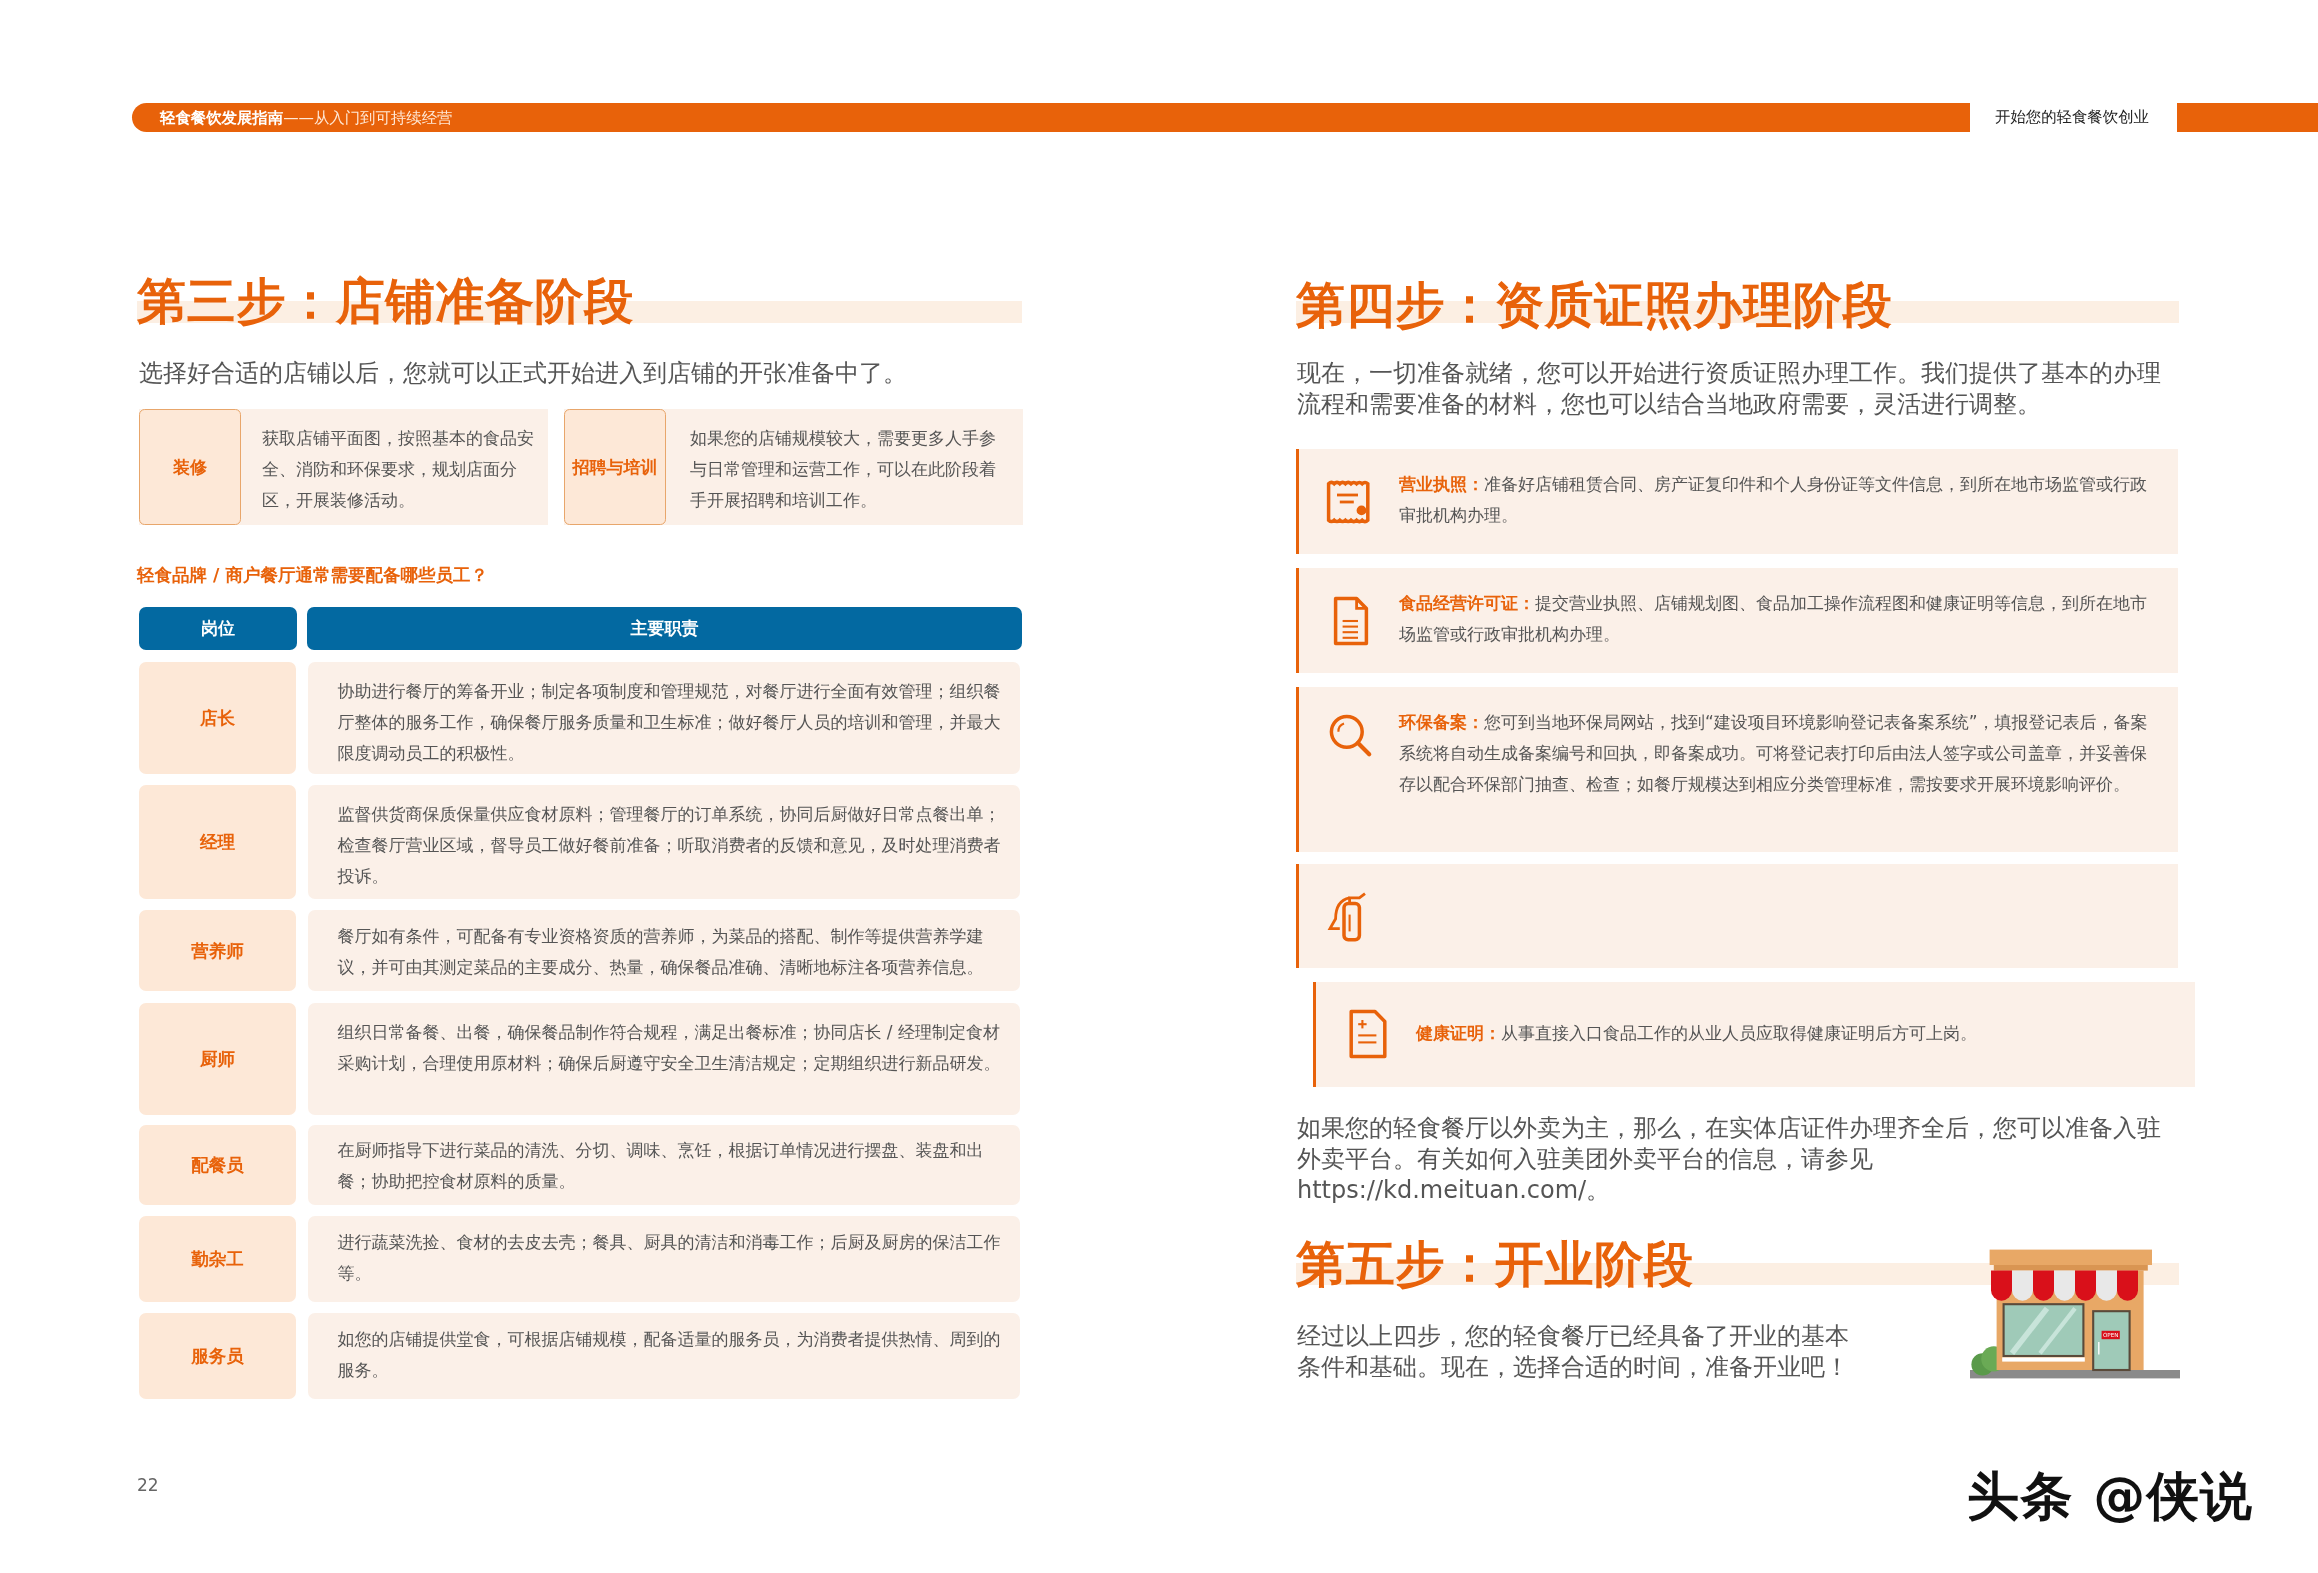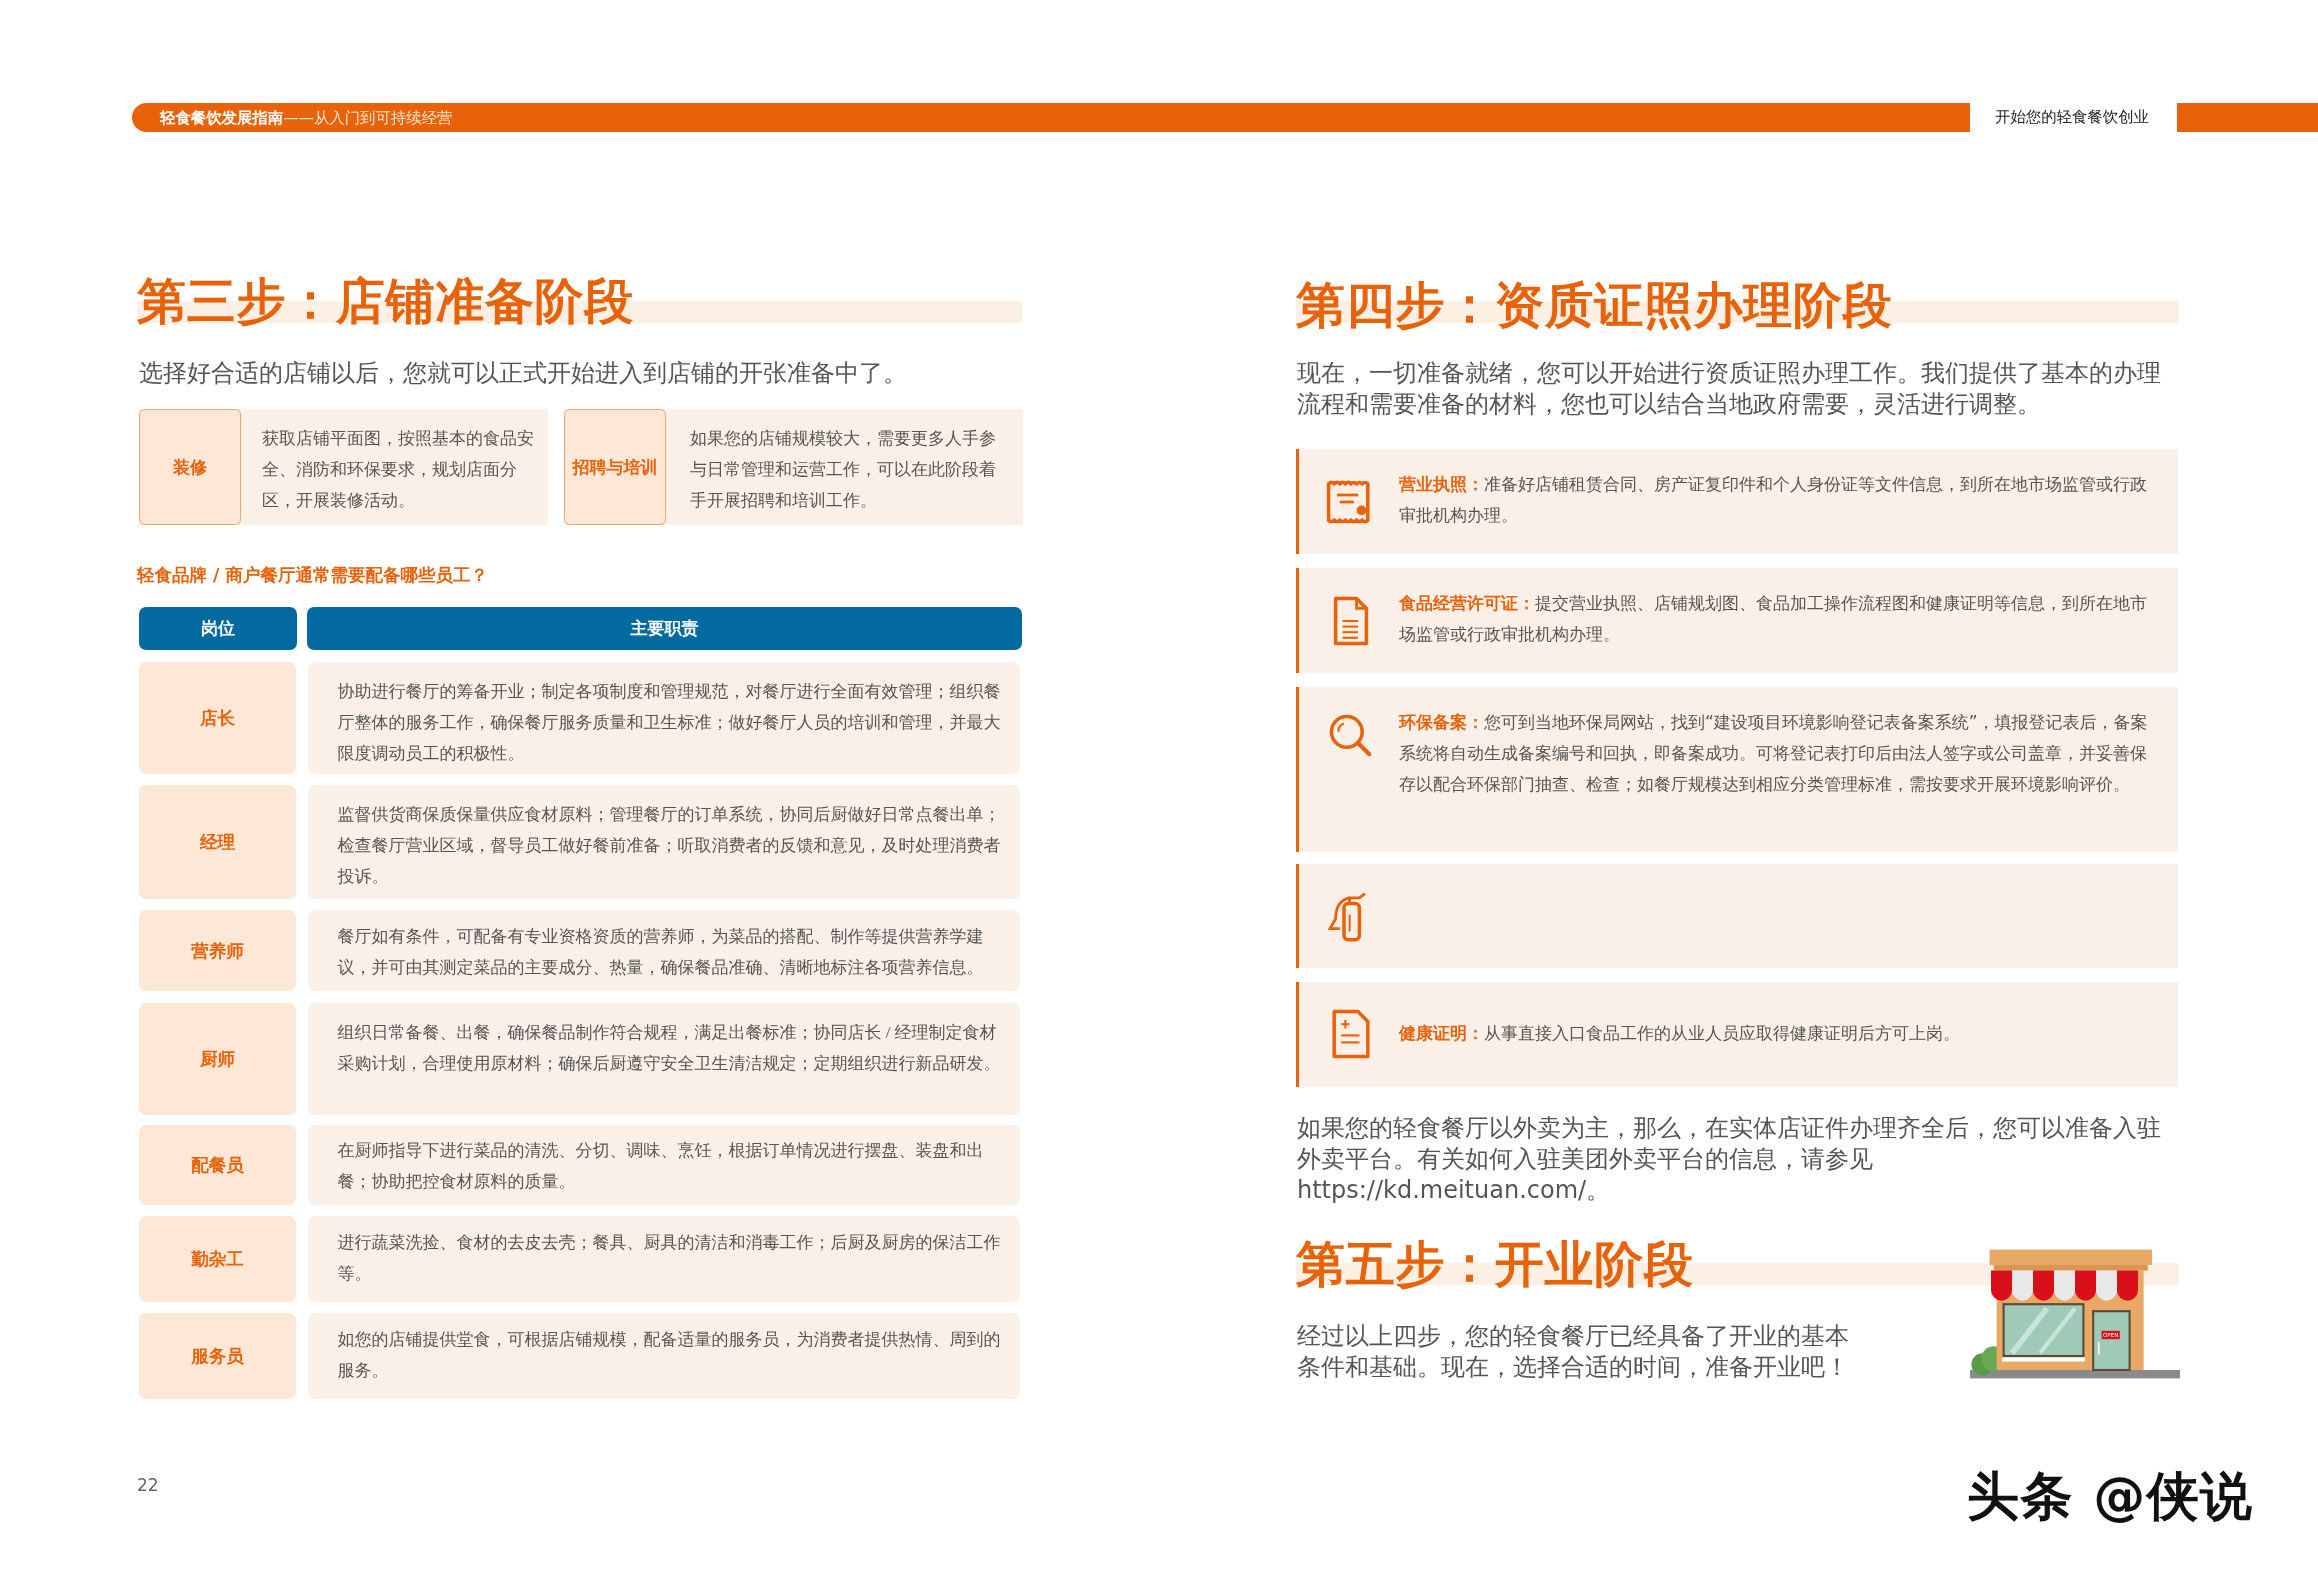--- a/index.html
+++ b/index.html
@@ -24,21 +24,21 @@
               display: flex; align-items: center; justify-content: center; text-align: center; font-size: 17px; font-weight: bold; color: #e8620a; line-height: 22.4px; }
   .card-text { position: absolute; left: 123px; top: 14px; right: 14px; font-size: 17px; line-height: 31px; color: #555; }
 
   .subhead { position: absolute; left: 137px; top: 563px; font-size: 17.5px; font-weight: bold; color: #e8620a; white-space: nowrap; }
 
   
   .th { position: absolute; top: 607px; height: 43px; background: #0369a1; border-radius: 7px; color: #fff; font-size: 17px; font-weight: bold;
         display: flex; align-items: center; justify-content: center; }
   .row-role { position: absolute; left: 139px; width: 157px; background: #fde8d7; border-radius: 7px; display: flex; align-items: center; justify-content: center;
               font-size: 17.5px; font-weight: bold; color: #e8620a; }
-  .row-desc { position: absolute; left: 308px; width: 712px; background: #fbf0e8; border-radius: 7px; padding: 14px 11.2px 0 29.4px; font-size: 17px; line-height: 31px; color: #555; font-family: Liberation Serif, serif; }
+  .row-desc { position: absolute; left: 308px; width: 712px; background: #fbf0e8; border-radius: 7px; padding: 14px 11.2px 0 29.4px; font-size: 17px; line-height: 31px; color: #555; }
 
   
   .item { position: absolute; left: 1296px; width: 882px; background: #fbf0e8; border-left: 3.5px solid #e8620a; }
   .item .icon { position: absolute; left: 24px; width: 56px; height: 56px; }
   .item .txt { position: absolute; left: 100px; top: 19.6px; right: 21px; font-size: 17px; line-height: 31px; color: #555; }
   .item .txt b { color: #e8620a; font-weight: bold; }
 
   .pagenum { position: absolute; left: 137px; top: 1475px; font-size: 17px; color: #666; }
   .watermark { position: absolute; left: 1967px; top: 1462px; font-size: 52px; color: #111; font-weight: bold; white-space: nowrap; letter-spacing: 1.4px; }
   .shop { position: absolute; left: 1963px; top: 1244px; width: 217px; height: 140px; }
@@ -133,21 +133,21 @@
 
 <div class="item" style="top:864px; height:104px;">
   <svg class="icon" style="top:24px;" viewBox="0 0 80 80">
     <rect x="30" y="22" width="22" height="52" rx="6" fill="none" stroke="#e8620a" stroke-width="5"></rect>
     <path d="M38 22 v-8 h14 l8 -6" fill="none" stroke="#e8620a" stroke-width="4"></path>
     <path d="M38 14 q-20 4 -20 30 l-8 14 h14" fill="none" stroke="#e8620a" stroke-width="4"></path>
     <line x1="38" y1="38" x2="38" y2="62" stroke="#e8620a" stroke-width="3"></line>
   </svg>
 </div>
 
-<div class="item" style="top:982px; height:105px;">
+<div class="item" style="top:982px; height:105px;margin-left:17px;">
   <svg class="icon" style="top:24px;" viewBox="0 0 80 80">
     <path d="M16 8 h34 l14 14 v50 h-48 z" fill="none" stroke="#e8620a" stroke-width="5" stroke-linejoin="round"></path>
     <line x1="26" y1="26" x2="38" y2="26" stroke="#e8620a" stroke-width="3"></line>
     <line x1="32" y1="20" x2="32" y2="32" stroke="#e8620a" stroke-width="3"></line>
     <line x1="26" y1="42" x2="52" y2="42" stroke="#e8620a" stroke-width="3"></line>
     <line x1="26" y1="52" x2="52" y2="52" stroke="#e8620a" stroke-width="3"></line>
   </svg>
   <div class="txt" style="top:36px;"><b>健康证明：</b><span>从事直接入口食品工作的从业人员应取得健康证明后方可上岗。</span></div>
 </div>
 

